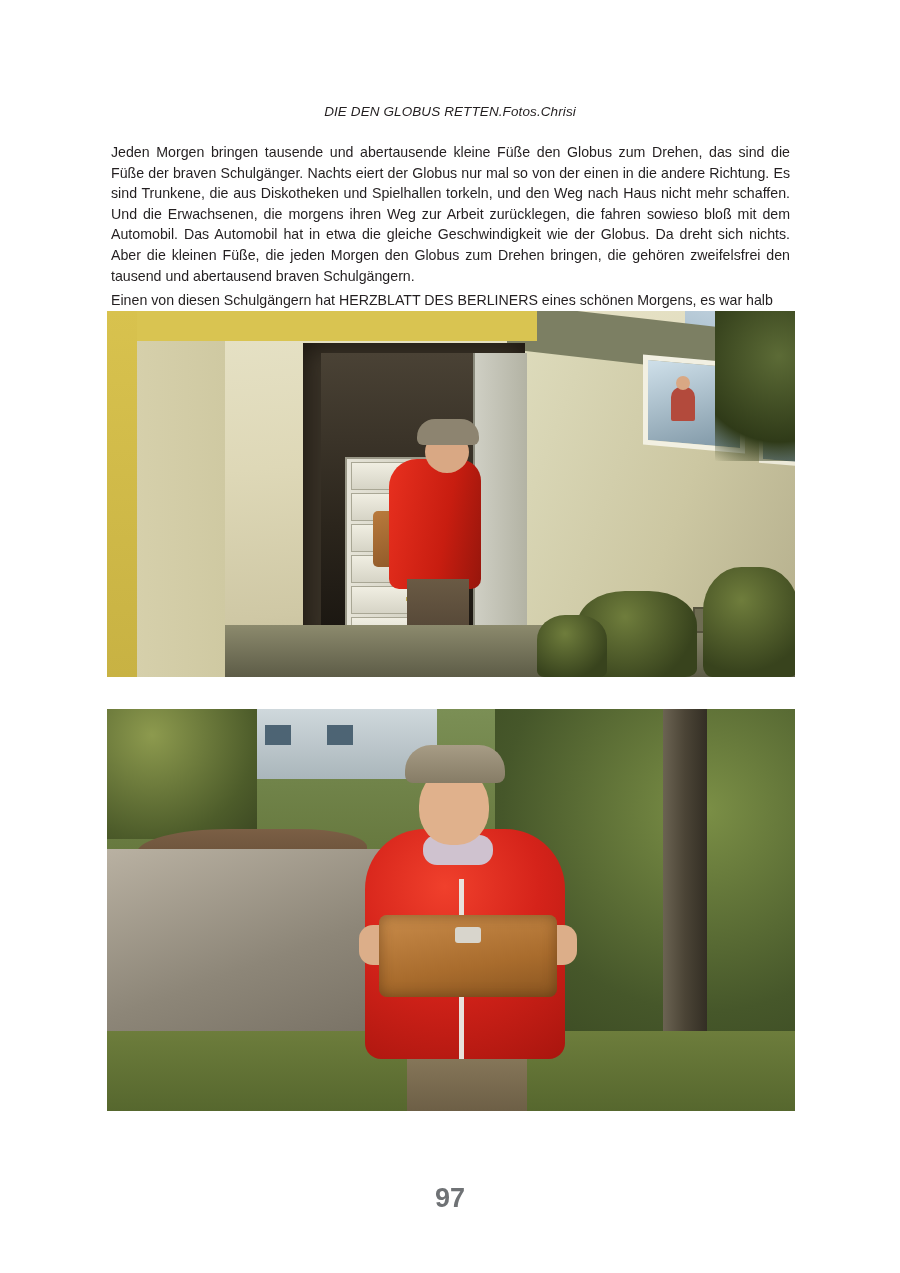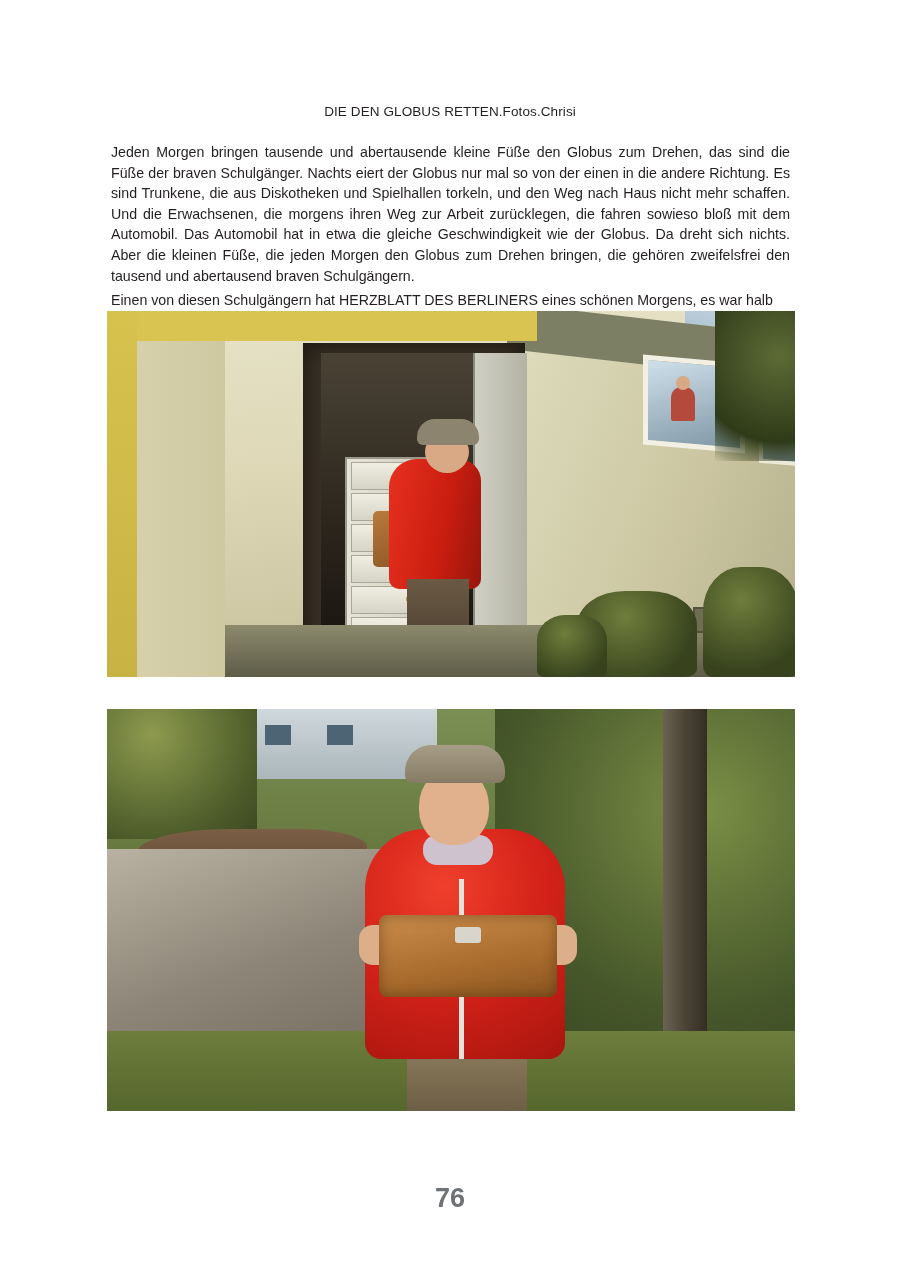--- a/index.html
+++ b/index.html
@@ -24,20 +24,21 @@
   }
   .doc-title {
     position: absolute;
     top: 104px;
     left: 0;
     width: 900px;
     text-align: center;
     font-size: 13.5px;
     letter-spacing: 0.1px;
     color: #231f20;
+    font-style: italic;
   }
   .body-text {
     position: absolute;
     top: 138px;
     left: 107px;
     width: 687px;
     font-size: 14.2px;
     line-height: 20.6px;
     text-align: justify;
     color: #231f20;
@@ -378,14 +379,14 @@
     <div class="p2-scarf"></div>
     <div class="p2-head"></div>
     <div class="p2-cap"></div>
     <div class="p2-hand-l"></div>
     <div class="p2-hand-r"></div>
     <div class="p2-satchel">
       <div class="p2-satchel-lock"></div>
     </div>
   </div>
 
-  <div class="page-number">76</div>
+  <div class="page-number">97</div>
 </div>
 
 </body></html>

